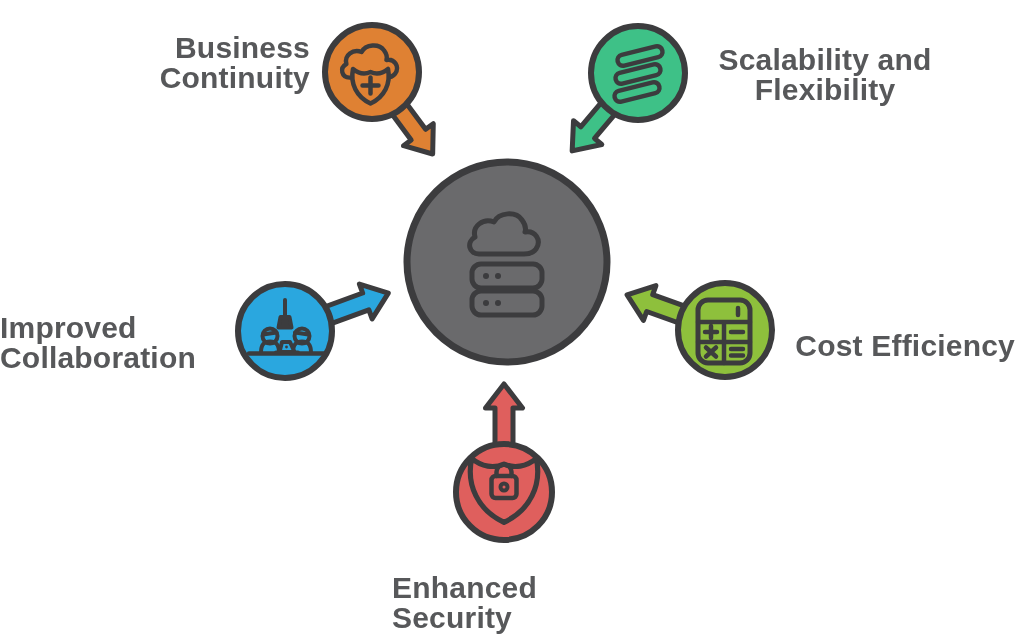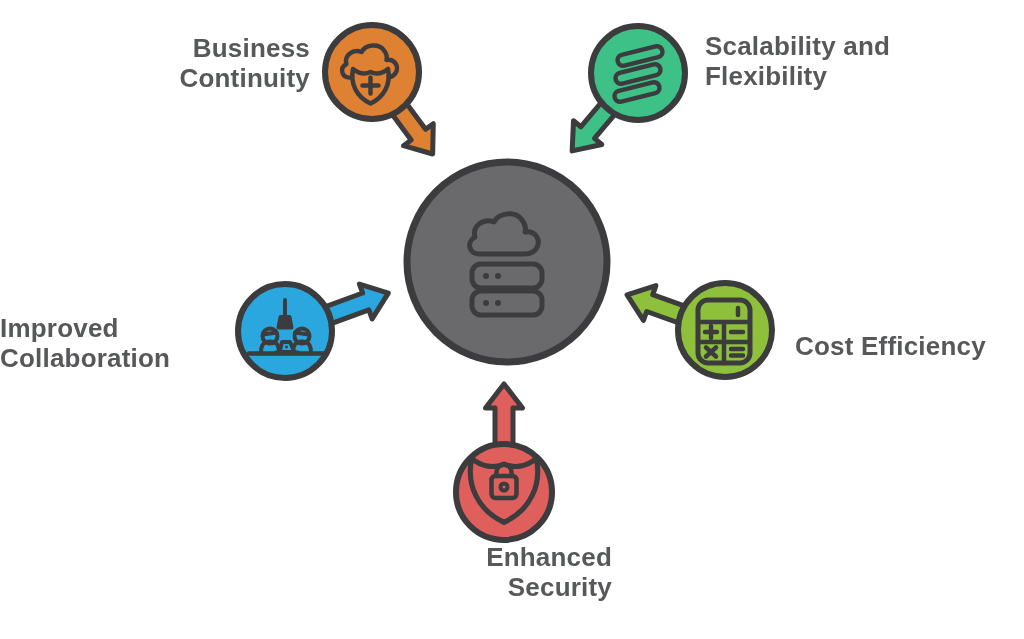--- a/index.html
+++ b/index.html
@@ -24,21 +24,21 @@
   .fill-outline{ fill: var(--outline); }
   .stroke-outline { stroke: var(--outline); }
 
   .node-circle { stroke-width: 6; }
   .hub-circle  { stroke-width: 7; }
   .arrow { stroke-width: 5; stroke-linejoin: round; }
   .icon  { fill: none; stroke: var(--outline); stroke-linecap: round; stroke-linejoin: round; }
 
   .node-label {
     position: absolute;
-    font-size: 26px;
+    font-size: 30px;
     font-weight: bold;
     line-height: 30px;
     letter-spacing: 0.2px;
     color: var(--label_text, #57585a);
     white-space: pre-line;
   }
 </style>
 </head>
 <body>
 
@@ -120,23 +120,23 @@
         <circle class="fill-outline" stroke="none" cx="-9" cy="14" r="3"></circle>
         <circle class="fill-outline" stroke="none" cx="-21" cy="41" r="3"></circle>
         <circle class="fill-outline" stroke="none" cx="-9" cy="41" r="3"></circle>
       </g>
     </g>
   </svg>
 
   <div class="node-label" style="left:90px; top:33px; width:220px; text-align:right;">Business
 Continuity</div>
 
-  <div class="node-label" style="left:705px; top:31px; width:240px; text-align:left;">Scalability and
+  <div class="node-label" style="left:705px; top:45px; width:240px; text-align:center;">Scalability and
 Flexibility</div>
 
   <div class="node-label" style="left:0px; top:313px; width:206px; text-align:left;">Improved
 Collaboration</div>
 
-  <div class="node-label" style="left:795px; top:331px; width:220px; text-align:left;">Cost Efficiency</div>
+  <div class="node-label" style="left:795px; top:331px; width:220px; text-align:right;">Cost Efficiency</div>
 
-  <div class="node-label" style="left:392px; top:542px; width:220px; text-align:right;">Enhanced
+  <div class="node-label" style="left:392px; top:573px; width:220px; text-align:left;">Enhanced
 Security</div>
 </div>
 
 </body></html>

